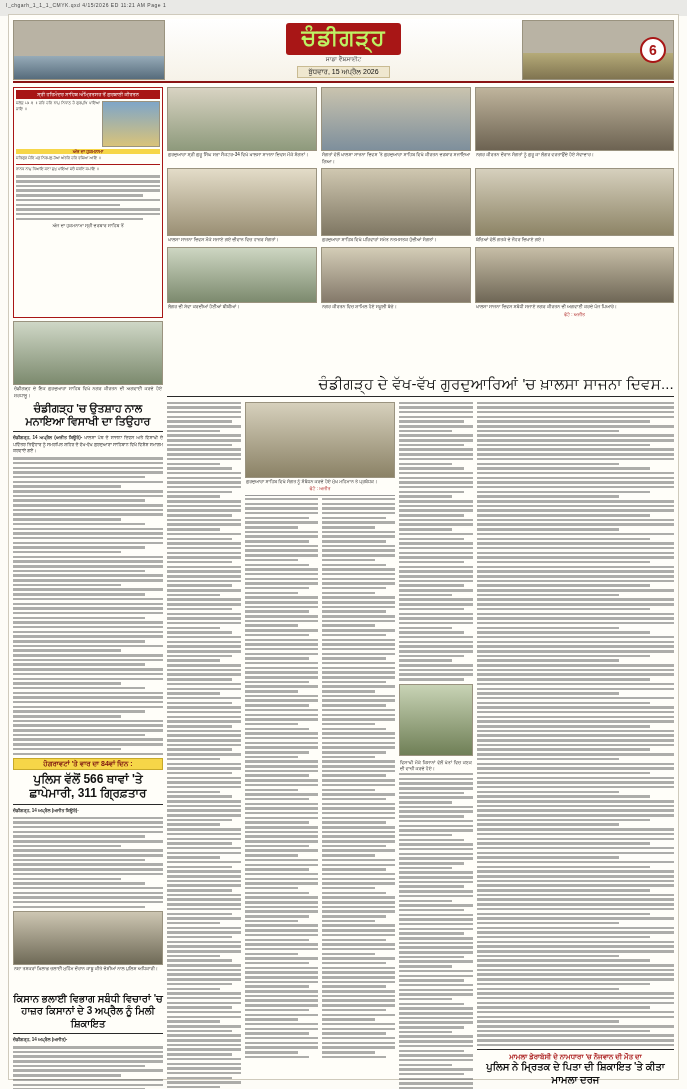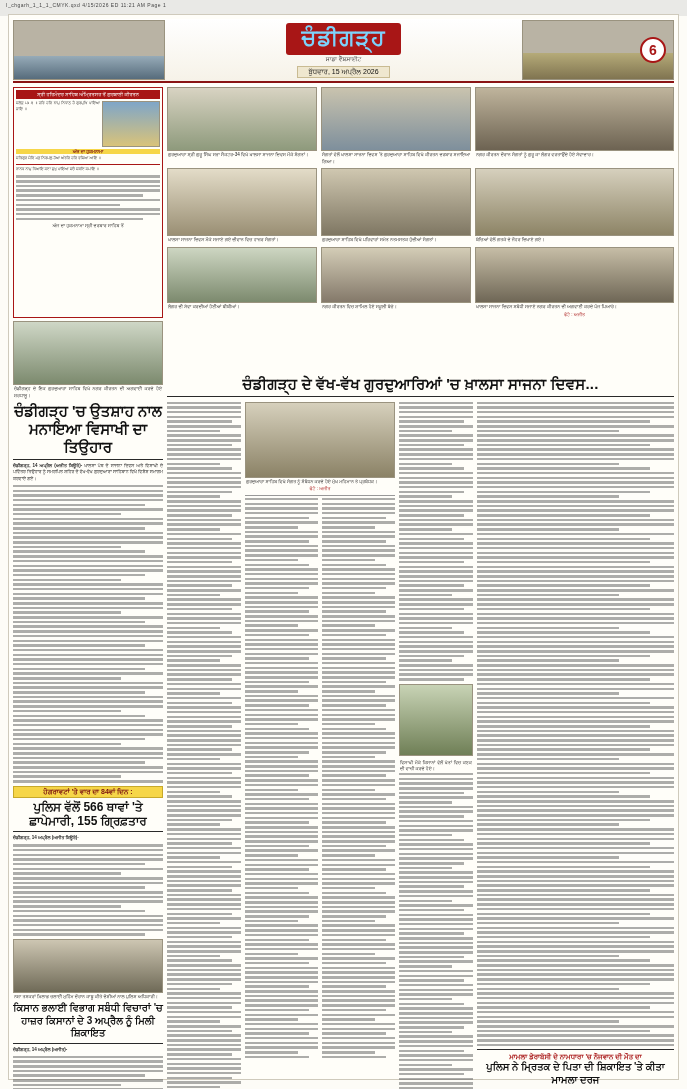--- a/index.html
+++ b/index.html
@@ -8,43 +8,43 @@
   .printbar{height:12px;font-size:5px;color:#444;padding:2px 6px;letter-spacing:.5px;background:#e9e9e6;white-space:nowrap;overflow:hidden;}
   .sheet{position:absolute;left:8px;top:14px;width:671px;height:1066px;background:#fffef9;border:1px solid #cfcabc;box-sizing:border-box;padding:4px;}
   
   .masthead{position:relative;height:62px;border-bottom:2px solid #8a1414;display:flex;align-items:center;background:linear-gradient(#fff,#f6f2e8);}
   .mast-left{width:150px;height:58px;background:linear-gradient(160deg,#5b86b0,#9dbcd6 40%,#7fa3c0 70%,#4d7396);position:relative;overflow:hidden;}
   .mast-left:after{content:"";position:absolute;left:0;bottom:0;width:100%;height:40%;background:linear-gradient(#8ea9bd,#3e5a72);opacity:.8;}
   .mast-right{width:150px;height:58px;background:linear-gradient(160deg,#6f8f4f,#cfd8a2 45%,#9bb06a);position:relative;overflow:hidden;}
   .mast-right:after{content:"";position:absolute;left:0;bottom:0;width:100%;height:45%;background:linear-gradient(#b4a86a,#6d5f35);opacity:.75;}
   .mast-center{flex:1;display:flex;flex-direction:column;align-items:center;justify-content:center;position:relative;}
   .mast-band{display:flex;align-items:center;justify-content:center;gap:6px;}
-  .mast-city{background:#a81616;color:#7dd3fc;font-size:22px;font-weight:bold;padding:2px 16px 4px;border-radius:3px;letter-spacing:1px;}
+  .mast-city{background:#a81616;color:#bef264;font-size:22px;font-weight:bold;padding:2px 16px 4px;border-radius:3px;letter-spacing:1px;}
   .mast-title{background:#cf9f16;color:#7a1010;font-size:26px;font-weight:bold;padding:1px 14px 3px;border-radius:3px;}
   .mast-sub{font-size:6px;color:#333;margin-top:1px;}
   .mast-date{font-size:7px;color:#111;background:#efe7cf;padding:1px 10px;border:1px solid #c9bb92;margin-top:3px;}
   .pagenum{position:absolute;right:8px;top:18px;width:22px;height:22px;border-radius:50%;border:2px solid #a81616;color:#a81616;font-size:14px;font-weight:bold;display:flex;align-items:center;justify-content:center;background:#fff;}
   
   .photo{background:#b9b3a4;position:relative;overflow:hidden;border:1px solid #9a937f;}
   .cap{font-size:4.6px;line-height:1.45;color:#1a1a1a;text-align:justify;padding:1px 1px 0;}
   .capc{text-align:center;}
   
   .toprow{display:flex;gap:4px;margin-top:4px;}
   .col{box-sizing:border-box;}
   .rule{border-top:1px solid #2a2a2a;margin:3px 0;}
   .hr-thin{border-top:1px solid #999;margin:2px 0;}
   .body{font-size:4.5px;line-height:1.5;color:#1b1b1b;text-align:justify;}
   .body p{margin:0 0 2px;}
   .fake-lines div{height:2.5px;background:#6a6a6a;margin-bottom:2.2px;opacity:.55;}
   .fake-lines div:nth-child(7n){width:72%;}
   .fake-lines div:nth-child(5n){width:88%;}
   .redbox{border:1px solid #a81616;}
   .kicker{font-size:7px;color:#a81616;font-weight:bold;text-align:center;}
-  .big-head{font-size:15px;font-weight:bold;text-align:center;color:#111;letter-spacing:.2px;}
-  .sec-head{font-size:15px;font-weight:bold;text-align:center;color:#111;line-height:1.2;}
+  .big-head{font-size:15px;font-weight:normal;text-align:right;color:#111;letter-spacing:.2px;}
+  .sec-head{font-size:11px;font-weight:bold;text-align:center;color:#111;line-height:1.2;}
   .sec-head2{font-size:10px;font-weight:bold;text-align:center;color:#111;line-height:1.25;}
   .yellowbar{background:#f6d648;border:1px solid #c7a92a;text-align:center;font-size:7px;font-weight:bold;color:#7a1010;padding:1px 0;}
 </style>
 </head>
 <body>
 
 <div class="page">
   <div class="printbar">I_chgarh_1_1_1_CMYK.qxd    4/15/2026 ED  11:21 AM   Page 1</div>
 
   <div class="sheet">
@@ -219,21 +219,21 @@
             <div></div>
             <div></div>
             <div></div>
           <div></div>
             <div></div>
             <div></div>
             <div></div>
         </div>
 
         <div class="yellowbar" style="margin-top:3px;">ਹੋਗਰਾਵਟਾਂ 'ਤੇ ਵਾਰ ਦਾ 84ਵਾਂ ਦਿਨ :</div>
-        <div class="sec-head" style="margin-top:2px;font-size:12px;">ਪੁਲਿਸ ਵੱਲੋਂ 566 ਥਾਵਾਂ 'ਤੇ ਛਾਪੇਮਾਰੀ, 155 ਗ੍ਰਿਫ਼ਤਾਰ</div>
+        <div class="sec-head" style="margin-top:2px;font-size:12px;">ਪੁਲਿਸ ਵੱਲੋਂ 566 ਥਾਵਾਂ 'ਤੇ ਛਾਪੇਮਾਰੀ, 311 ਗ੍ਰਿਫ਼ਤਾਰ</div>
         <div class="rule"></div>
         <div class="body">
           <p><b>ਚੰਡੀਗੜ੍ਹ, 14 ਅਪ੍ਰੈਲ (ਅਜੀਤ ਬਿਊਰੋ)-</b></p>
         </div>
         <div class="fake-lines">
           <div></div>
             <div></div>
             <div></div>
             <div></div>
             <div></div>
@@ -249,21 +249,21 @@
             <div></div>
             <div></div>
             <div></div>
             <div></div>
             <div></div>
             <div></div>
         </div>
         <div class="photo" style="height:52px;margin-top:3px;background:linear-gradient(#cdc6b2,#6f6a57);"></div>
         <div class="cap">ਨਸ਼ਾ ਤਸਕਰਾਂ ਖ਼ਿਲਾਫ਼ ਚਲਾਈ ਮੁਹਿੰਮ ਦੌਰਾਨ ਕਾਬੂ ਕੀਤੇ ਦੋਸ਼ੀਆਂ ਨਾਲ ਪੁਲਿਸ ਅਧਿਕਾਰੀ।</div>
 
-        <div class="sec-head2" style="margin-top:2px;">ਕਿਸਾਨ ਭਲਾਈ ਵਿਭਾਗ ਸਬੰਧੀ ਵਿਚਾਰਾਂ 'ਚ ਹਾਜ਼ਰ ਕਿਸਾਨਾਂ ਦੇ 3 ਅਪ੍ਰੈਲ ਨੂੰ ਮਿਲੀ ਸ਼ਿਕਾਇਤ</div>
+        <div class="sec-head2" style="margin-top:20px;">ਕਿਸਾਨ ਭਲਾਈ ਵਿਭਾਗ ਸਬੰਧੀ ਵਿਚਾਰਾਂ 'ਚ ਹਾਜ਼ਰ ਕਿਸਾਨਾਂ ਦੇ 3 ਅਪ੍ਰੈਲ ਨੂੰ ਮਿਲੀ ਸ਼ਿਕਾਇਤ</div>
         <div class="rule"></div>
         <div class="body">
           <p><b>ਚੰਡੀਗੜ੍ਹ, 14 ਅਪ੍ਰੈਲ (ਅਜੀਤ)-</b></p>
         </div>
         <div class="fake-lines">
           <div></div>
             <div></div>
             <div></div>
             <div></div>
             <div></div>

